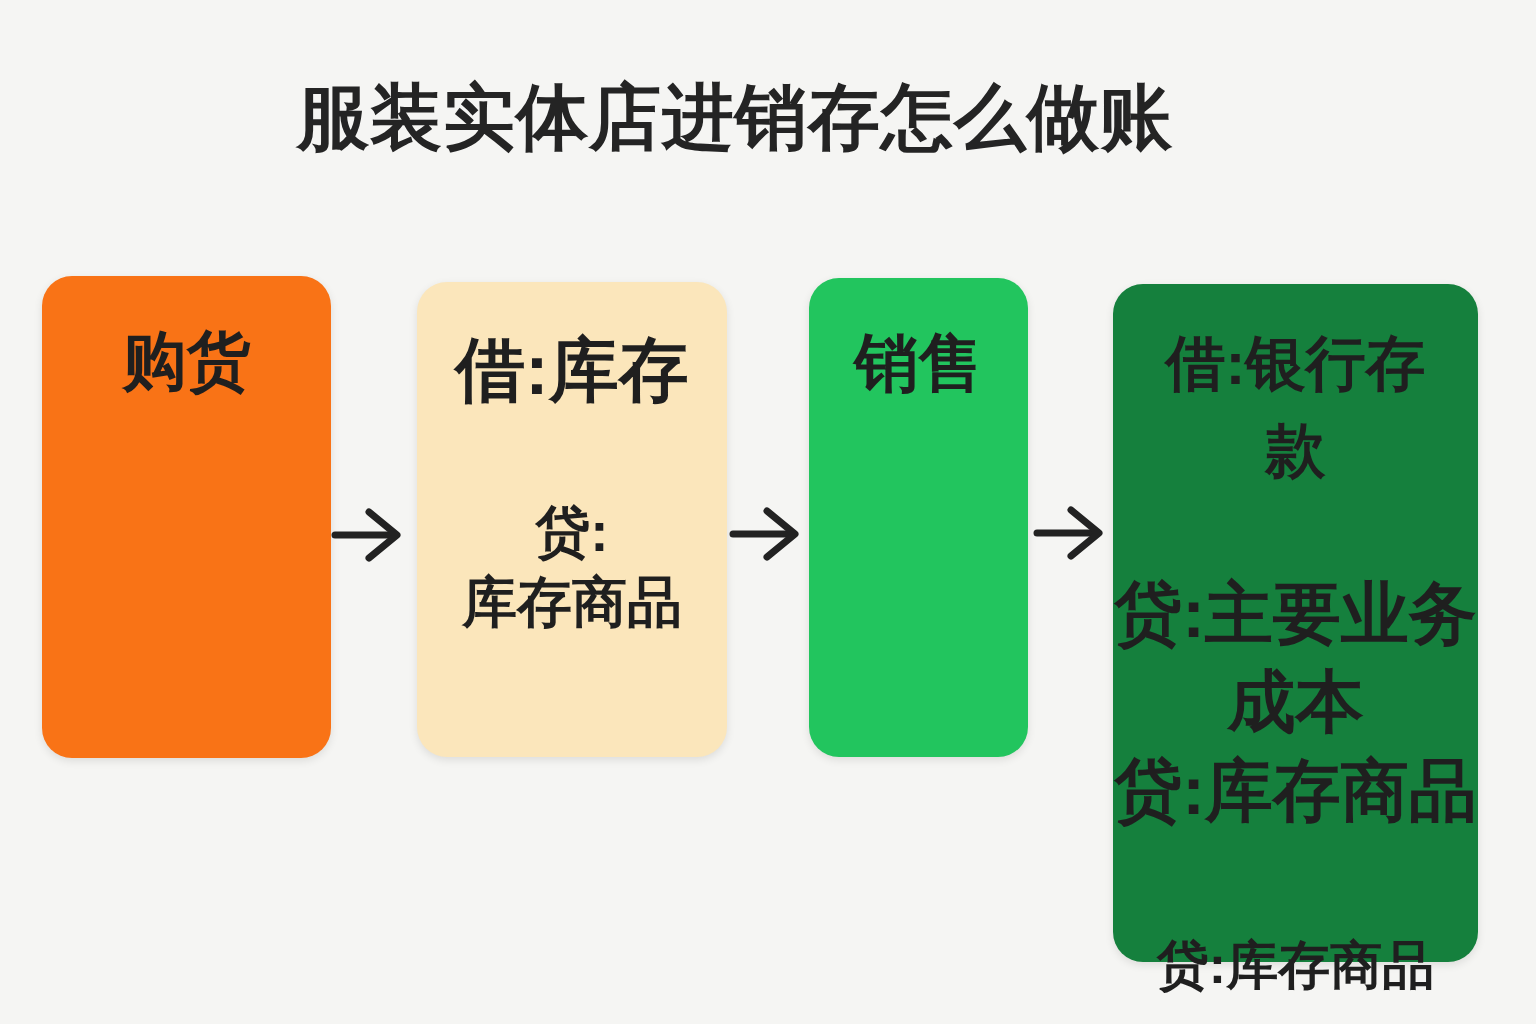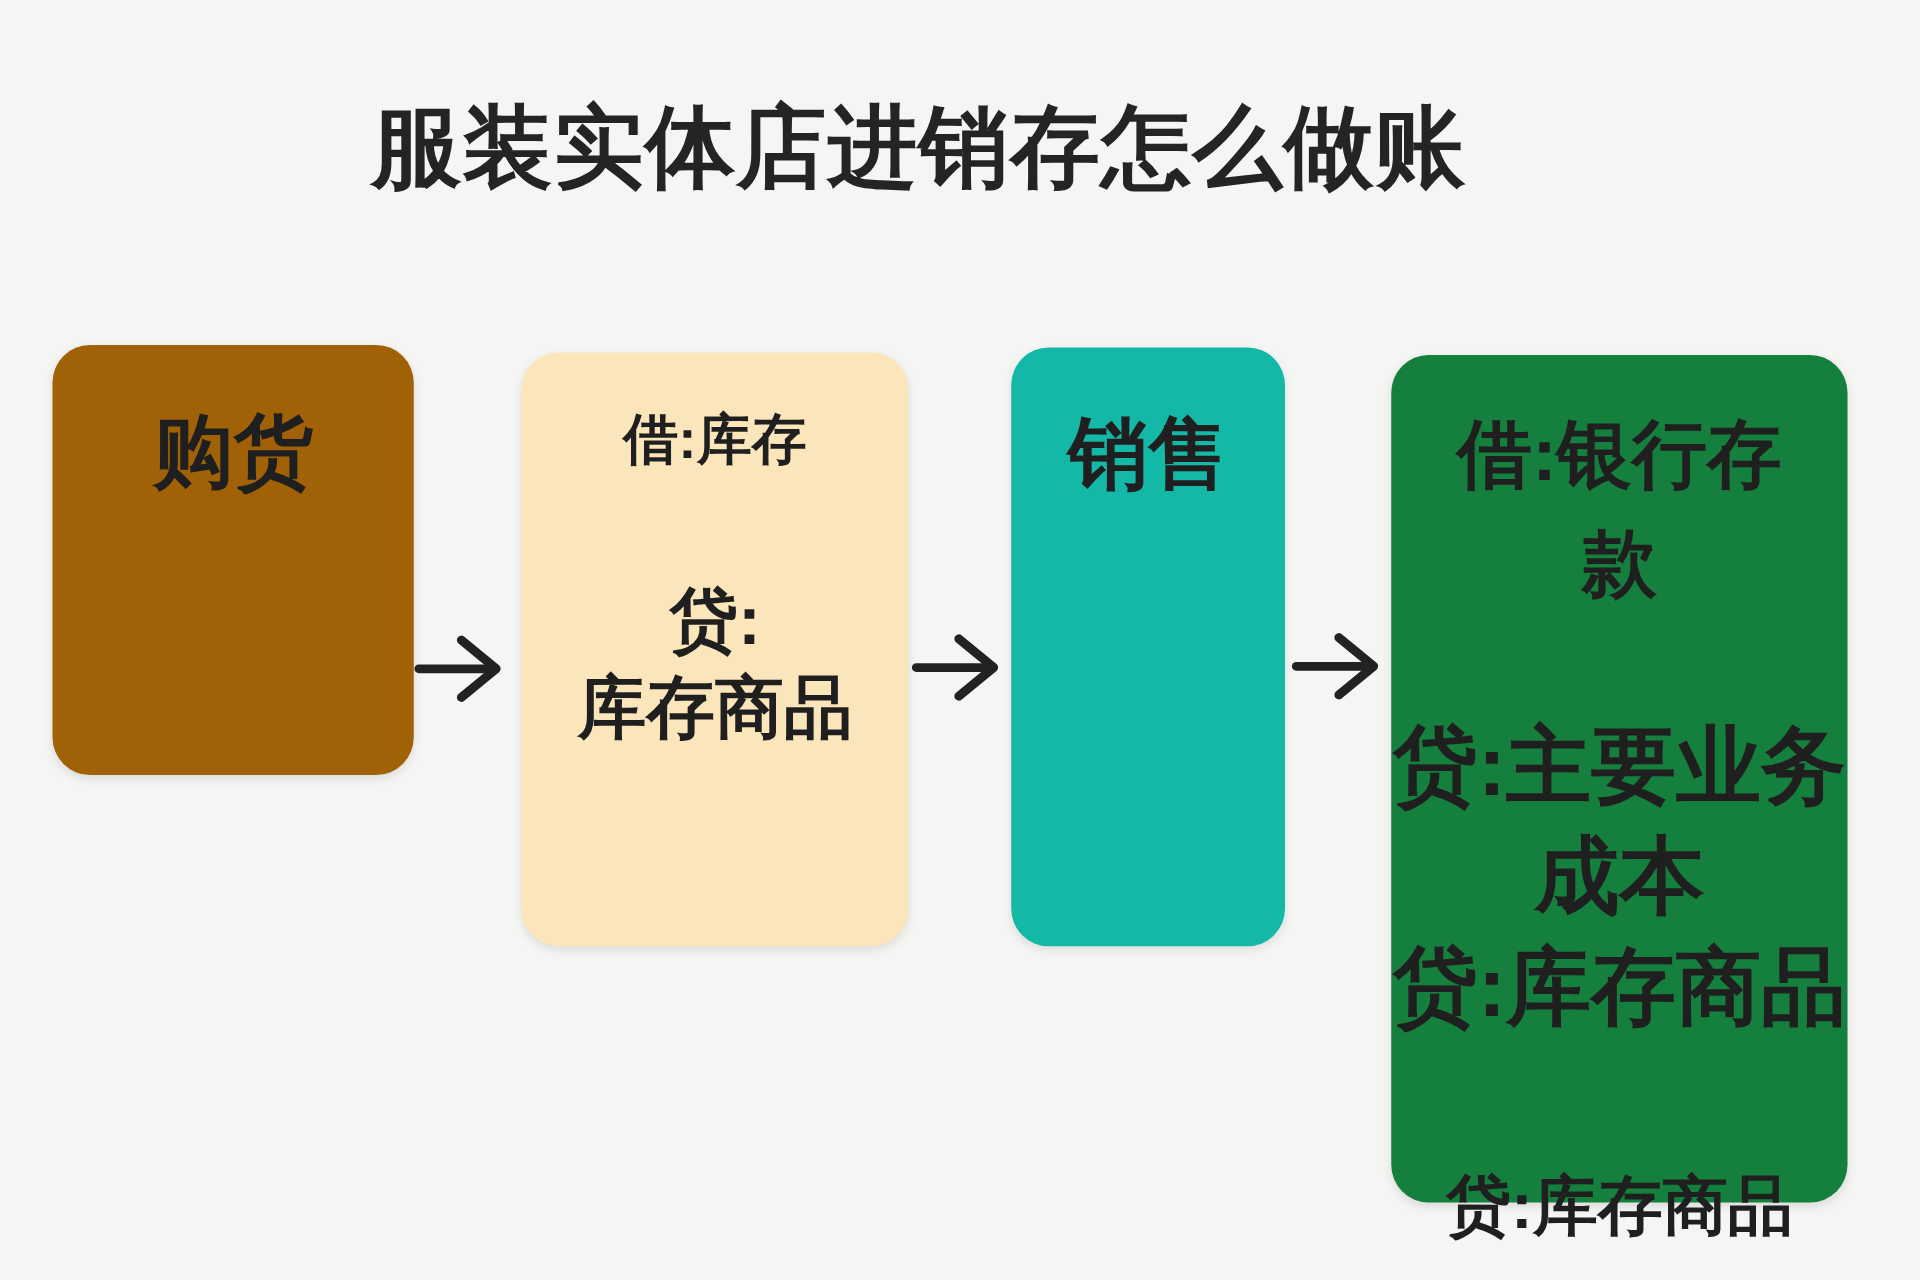--- a/index.html
+++ b/index.html
@@ -25,32 +25,32 @@
     letter-spacing: 1px;
     color: #242424;
   }
   .box {
     position: absolute;
     border-radius: 30px;
     box-shadow: 0 3px 8px rgba(0,0,0,0.10);
     text-align: center;
     font-weight: 700;
   }
-  .box-blue   { left: 42px;   top: 276px; width: 289px; height: 344px; background: #a16207; text-align: center; }
+  .box-blue   { left: 42px;   top: 276px; width: 289px; height: 482px; background: #f97316; text-align: center; }
   .box-yellow { left: 417px;  top: 282px; width: 310px; height: 475px; background: #fbe6bb; }
-  .box-pink   { left: 809px;  top: 278px; width: 219px; height: 479px; background: #14b8a6; }
+  .box-pink   { left: 809px;  top: 278px; width: 219px; height: 479px; background: #22c55e; }
   .box-green  { left: 1113px; top: 284px; width: 365px; height: 678px; background: #15803d; }
 
   .label-xl {
     font-size: 64px;
     line-height: 1.3;
     padding-top: 44px;
   }
   .entry-head {
-    font-size: 44px;
+    font-size: 70px;
     line-height: 1.38;
     padding-top: 40px;
   }
   .entry-sub {
     font-size: 55px;
     line-height: 1.28;
     margin-top: 78px;
   }
   .entry-head-g {
     font-size: 60px;

